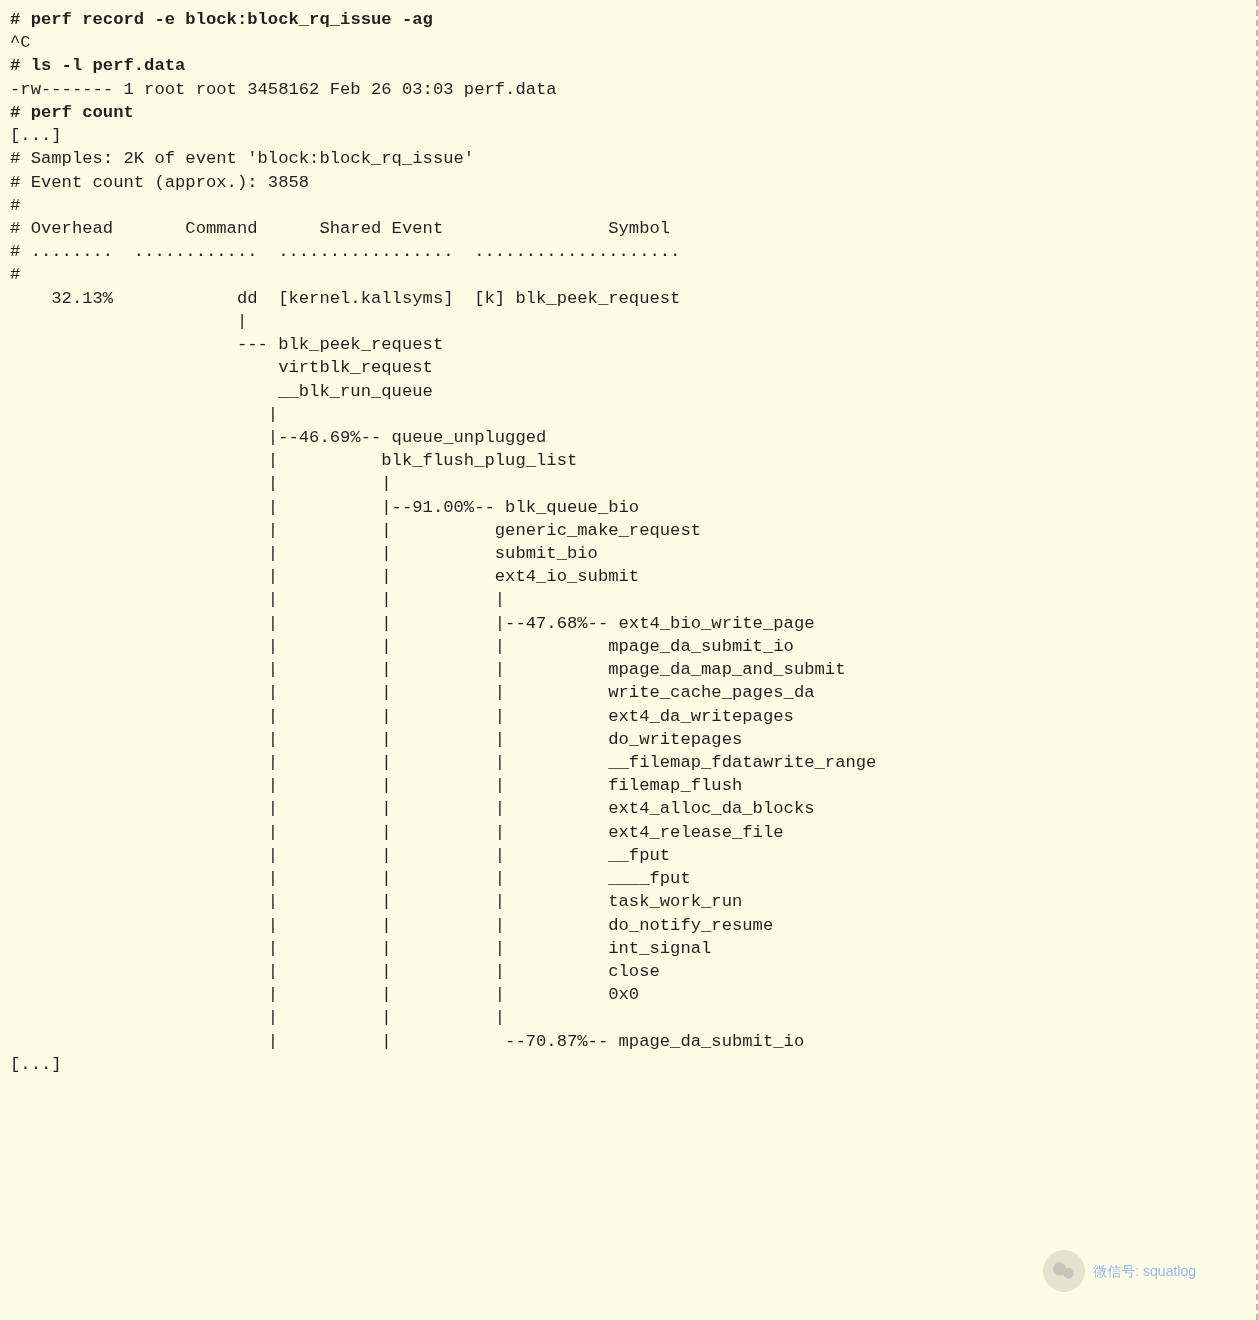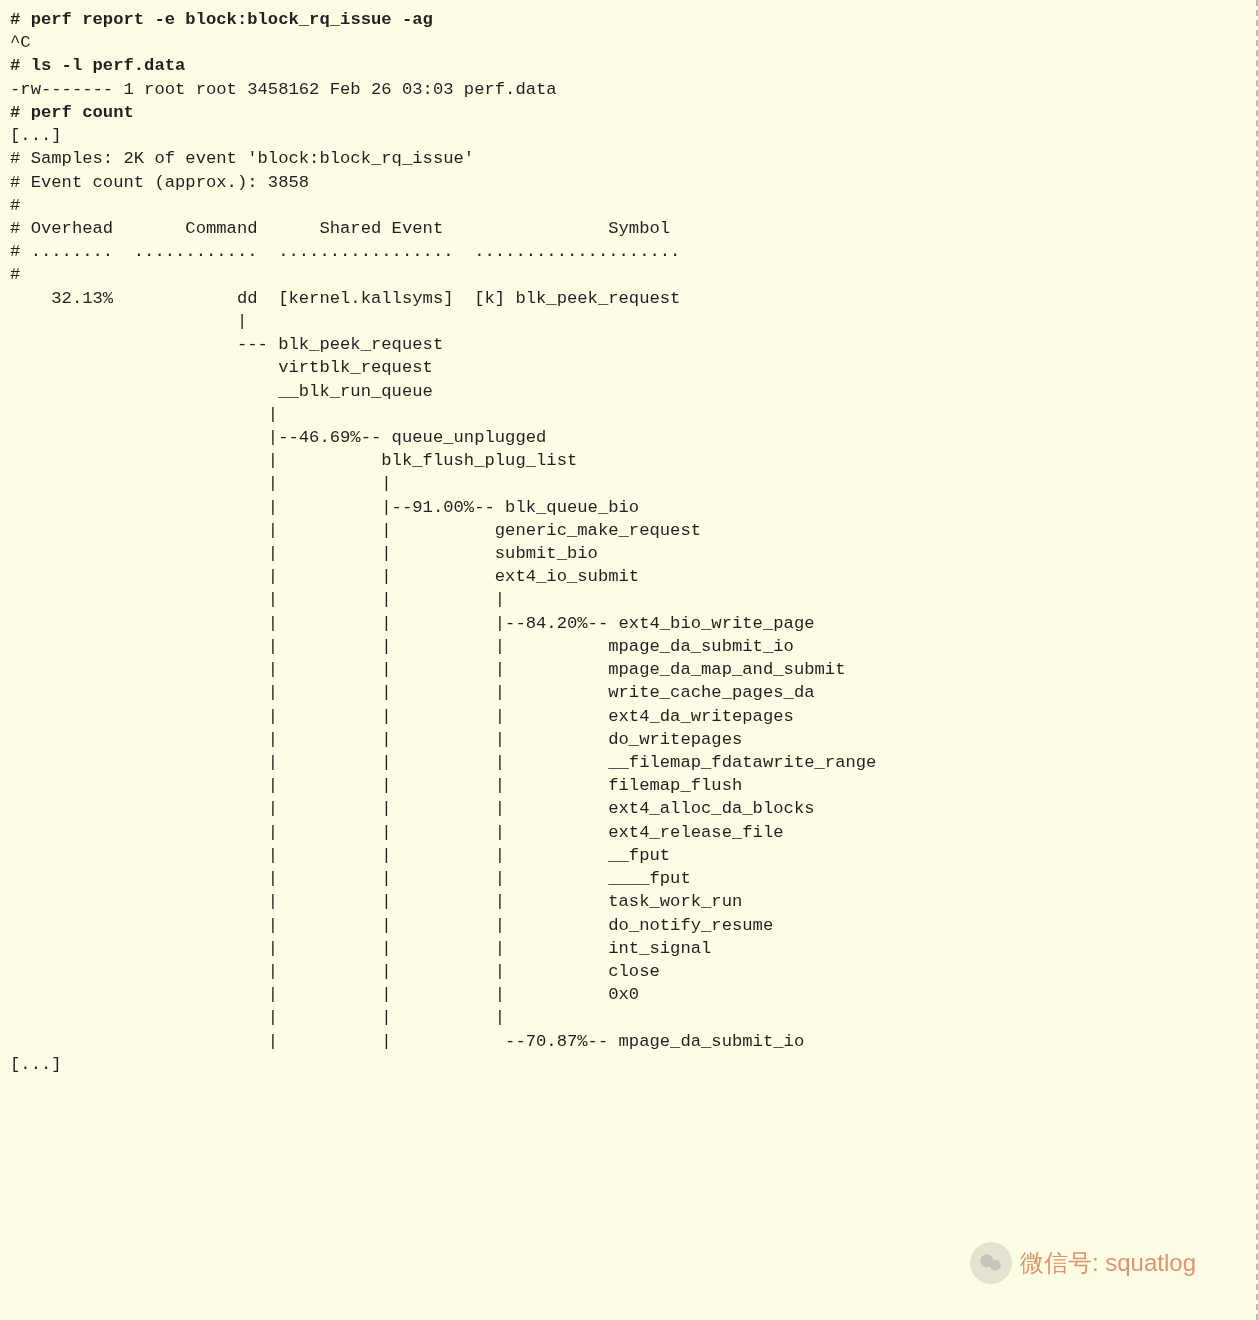--- a/index.html
+++ b/index.html
@@ -18,44 +18,44 @@
   }
   pre {
     margin: 0;
     font-family: inherit;
     white-space: pre;
   }
   .b { font-weight: bold; }
   .watermark {
     position: absolute;
     right: 60px;
-    bottom: 36px;
+    bottom: 28px;
     display: flex;
     align-items: center;
     gap: 8px;
     opacity: 0.55;
     font-family: sans-serif;
-    font-size: 24px;
-    color: #c2410c;
+    font-size: 14px;
+    color: #3b82f6;
   }
   .watermark .circle {
     width: 42px;
     height: 42px;
     border-radius: 50%;
     background: #d0d0c0;
     display: flex;
     align-items: center;
     justify-content: center;
     color: #888;
   }
 </style>
 </head>
 <body>
 
-<pre><span class="b"># </span><span class="b">perf report -e block:block_rq_issue -ag</span>
+<pre><span class="b"># </span><span class="b">perf record -e block:block_rq_issue -ag</span>
 <span>^C</span>
 <span class="b"># </span><span class="b">ls -l perf.data</span>
 <span>-rw------- 1 root root 3458162 Feb 26 03:03 perf.data</span>
 <span class="b"># </span><span class="b">perf count</span>
 <span>[...]</span>
 <span># Samples: 2K of event 'block:block_rq_issue'</span>
 <span># Event count (approx.): 3858</span>
 <span>#</span>
 <span># Overhead       Command      Shared Event                Symbol</span>
 <span># ........  ............  .................  ....................</span>
@@ -67,21 +67,21 @@
 <span>                          __blk_run_queue</span>
 <span>                         |          </span>
 <span>                         |--46.69%-- queue_unplugged</span>
 <span>                         |          blk_flush_plug_list</span>
 <span>                         |          |          </span>
 <span>                         |          |--91.00%-- blk_queue_bio</span>
 <span>                         |          |          generic_make_request</span>
 <span>                         |          |          submit_bio</span>
 <span>                         |          |          ext4_io_submit</span>
 <span>                         |          |          |          </span>
-<span>                         |          |          |--84.20%-- ext4_bio_write_page</span>
+<span>                         |          |          |--47.68%-- ext4_bio_write_page</span>
 <span>                         |          |          |          mpage_da_submit_io</span>
 <span>                         |          |          |          mpage_da_map_and_submit</span>
 <span>                         |          |          |          write_cache_pages_da</span>
 <span>                         |          |          |          ext4_da_writepages</span>
 <span>                         |          |          |          do_writepages</span>
 <span>                         |          |          |          __filemap_fdatawrite_range</span>
 <span>                         |          |          |          filemap_flush</span>
 <span>                         |          |          |          ext4_alloc_da_blocks</span>
 <span>                         |          |          |          ext4_release_file</span>
 <span>                         |          |          |          __fput</span>

